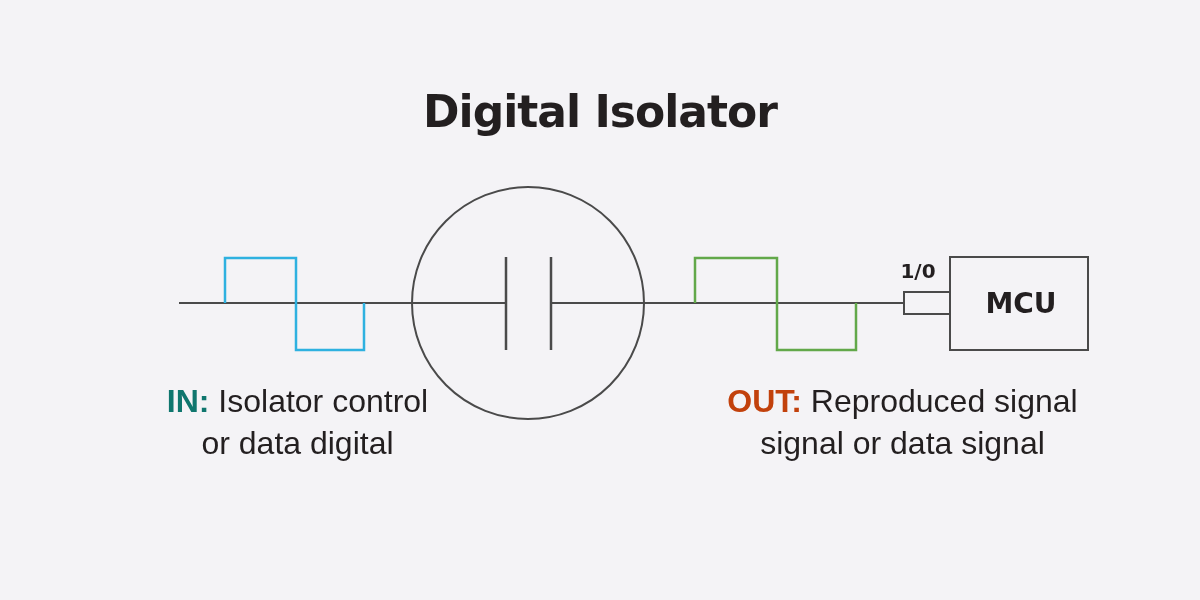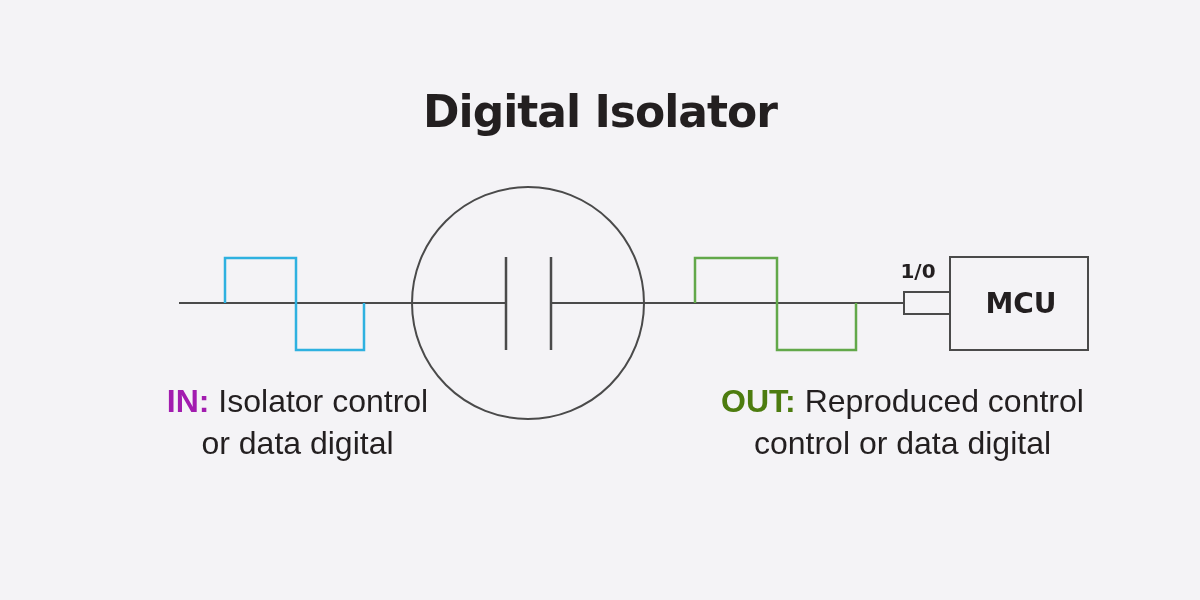--- a/index.html
+++ b/index.html
@@ -33,20 +33,20 @@
   <polyline points="695,303 695,258 777,258 777,350 856,350 856,303" fill="none" stroke="#62a84a" stroke-width="2.5"></polyline>
 
   <rect x="904" y="292" width="46" height="22" fill="none" stroke="#4a4a4a" stroke-width="2"></rect>
   <text x="918" y="278" font-size="20" class="svg-text" text-anchor="middle">1/0</text>
 
   <rect x="950" y="257" width="138" height="93" fill="none" stroke="#4a4a4a" stroke-width="2"></rect>
   <text x="1021" y="313" font-size="28" class="svg-text" text-anchor="middle">MCU</text>
 </svg>
 
 <div class="caption cap-in">
-  <span class="kw" style="color:#a21caf">IN:</span><span> Isolator control</span><br>
+  <span class="kw" style="color:#0f766e">IN:</span><span> Isolator control</span><br>
   <span>or data digital</span>
 </div>
 
 <div class="caption cap-out">
-  <span class="kw" style="color:#4d7c0f">OUT:</span><span> Reproduced control</span><br>
-  <span>control or data digital</span>
+  <span class="kw" style="color:#c2410c">OUT:</span><span> Reproduced signal</span><br>
+  <span>signal or data signal</span>
 </div>
 
 </body></html>

